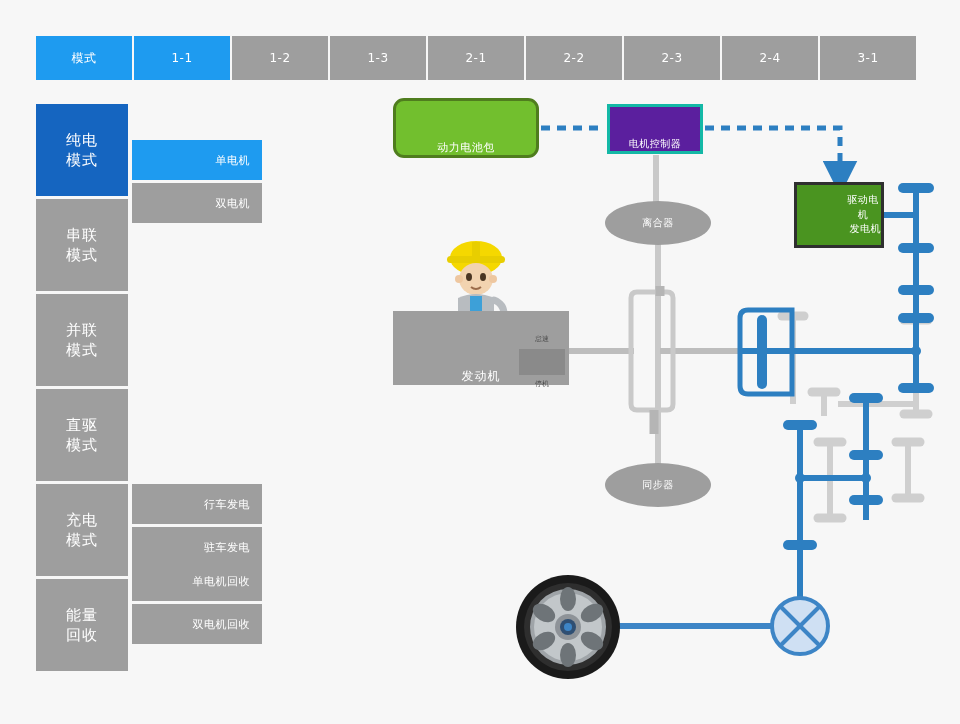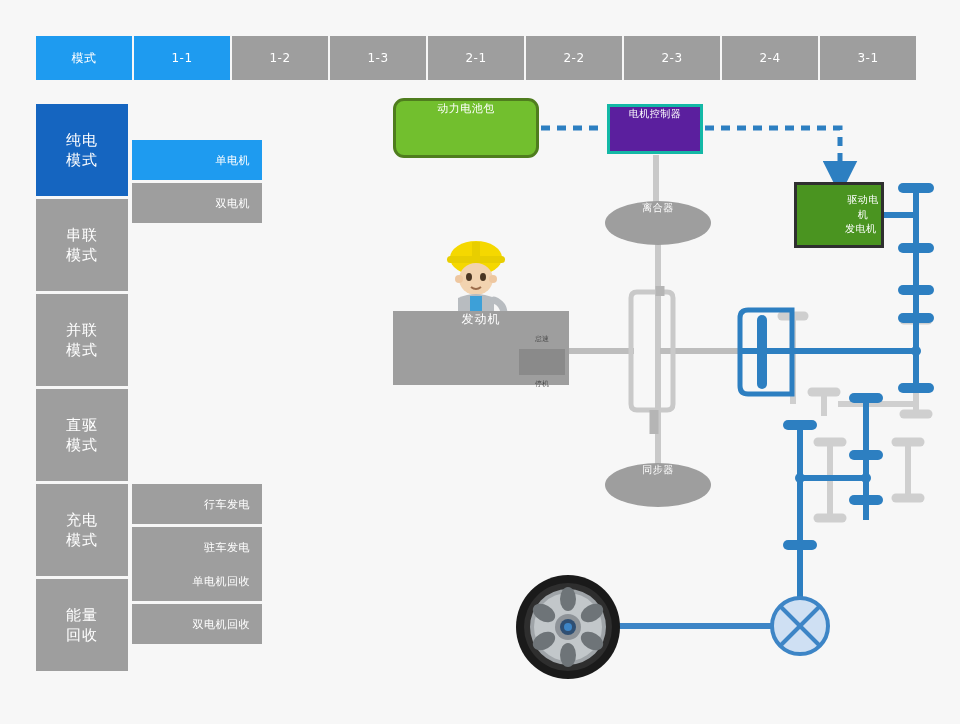--- a/index.html
+++ b/index.html
@@ -41,21 +41,21 @@
     height:40px;margin-bottom:3px;
     background:#9e9e9e;color:#ffffff;
     display:flex;align-items:center;justify-content:flex-end;
     padding-right:12px;font-size:11px;letter-spacing:.5px;
     box-sizing:border-box;
   }
   .subitem.active{background:#1e9bf0;margin-top:36px;}
 
   
   .node{position:absolute;box-sizing:border-box;
-        display:flex;align-items:flex-start;justify-content:center;
+        display:flex;align-items:flex-end;justify-content:center;
         color:#ffffff;text-align:center;}
   .battery{
     left:393px;top:98px;width:146px;height:60px;
     background:#72bf2e;border:3px solid #4f7d1e;border-radius:11px;
     font-size:11px;letter-spacing:.5px;
   }
   .inverter{
     left:607px;top:104px;width:96px;height:50px;
     background:#5b1f9e;border:3px solid #14b8a6;
     font-size:10px;letter-spacing:.5px;
@@ -74,21 +74,21 @@
   }
   .engine-badge{
     position:absolute;left:519px;top:349px;width:46px;height:26px;
     background:#8a8a8a;color:#4a4a4a;
     display:flex;flex-direction:column;align-items:center;justify-content:center;
     font-size:7px;line-height:1.3;box-sizing:border-box;gap:36px;
   }
   .pill{
     position:absolute;
     background:#9e9e9e;border-radius:50%/50%;
-    color:#ffffff;display:flex;align-items:flex-start;justify-content:center;
+    color:#ffffff;display:flex;align-items:center;justify-content:center;
     font-size:10px;letter-spacing:.5px;
   }
   .pill-top{left:605px;top:201px;width:106px;height:44px;}
   .pill-bot{left:605px;top:463px;width:106px;height:44px;}
 
   
   .worker{position:absolute;left:436px;top:238px;width:80px;height:82px;}
 
   svg.layer{position:absolute;left:0;top:0;width:960px;height:724px;
             pointer-events:none;}

